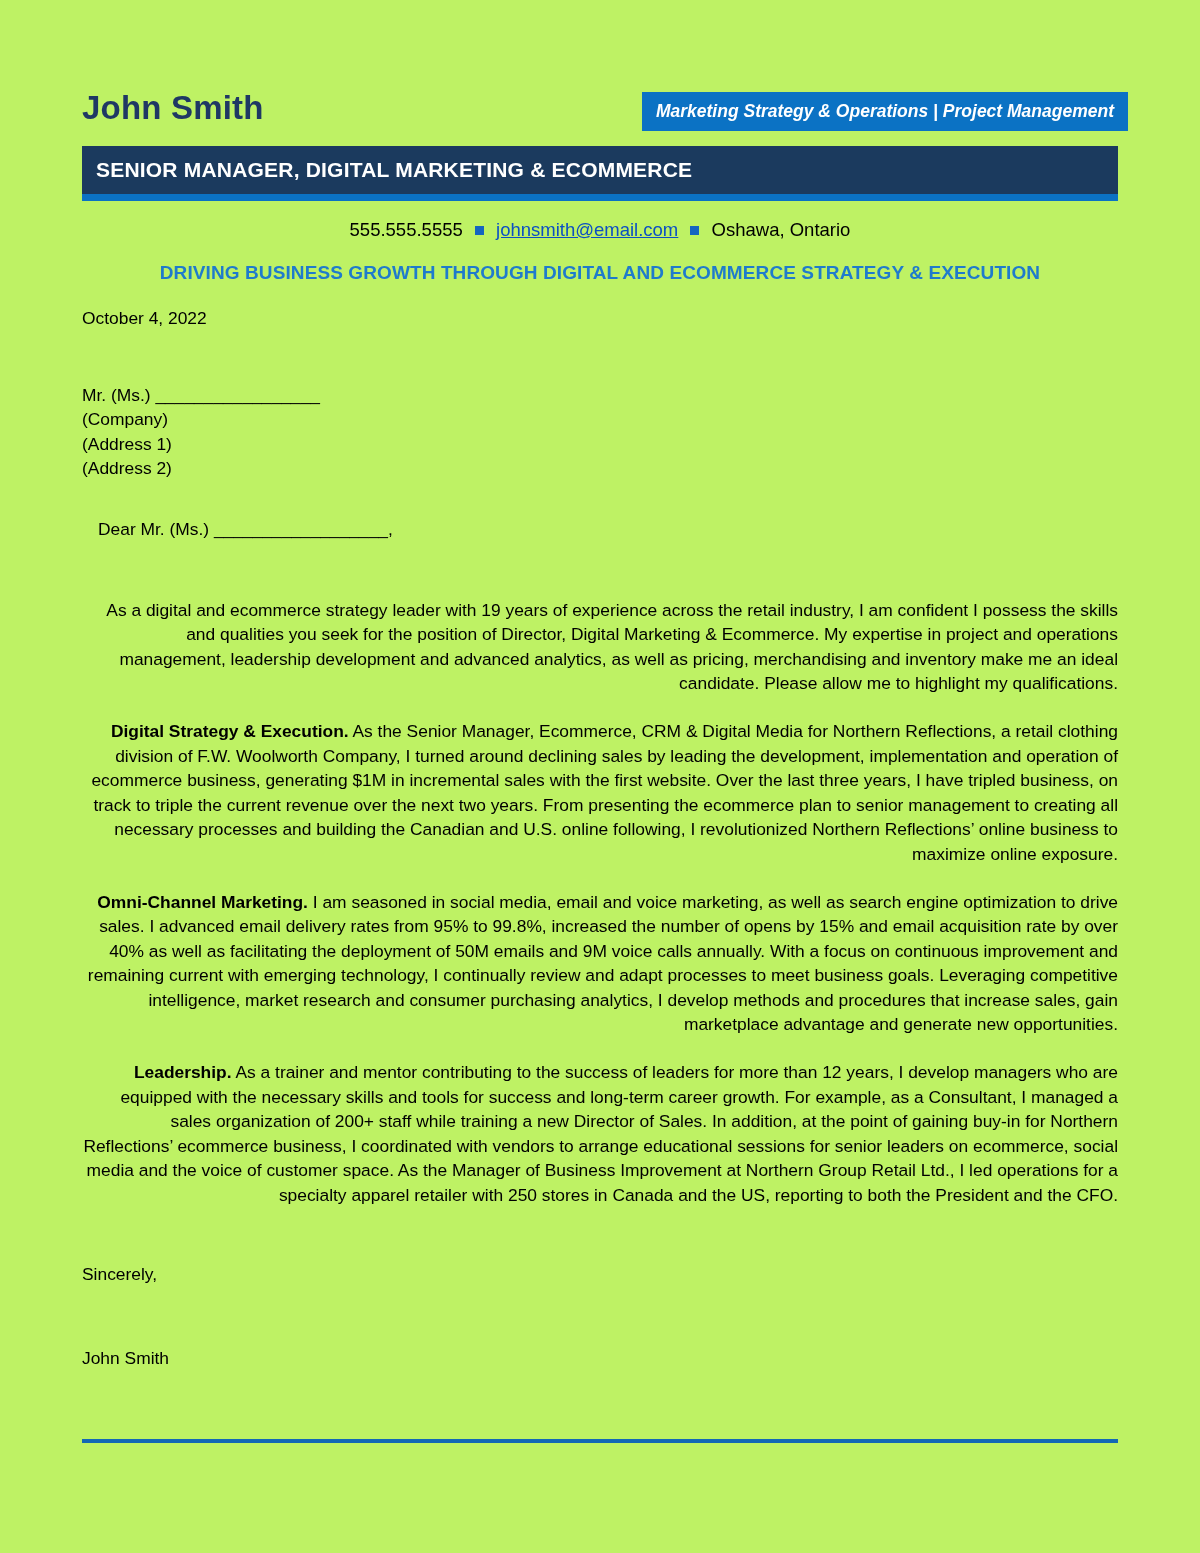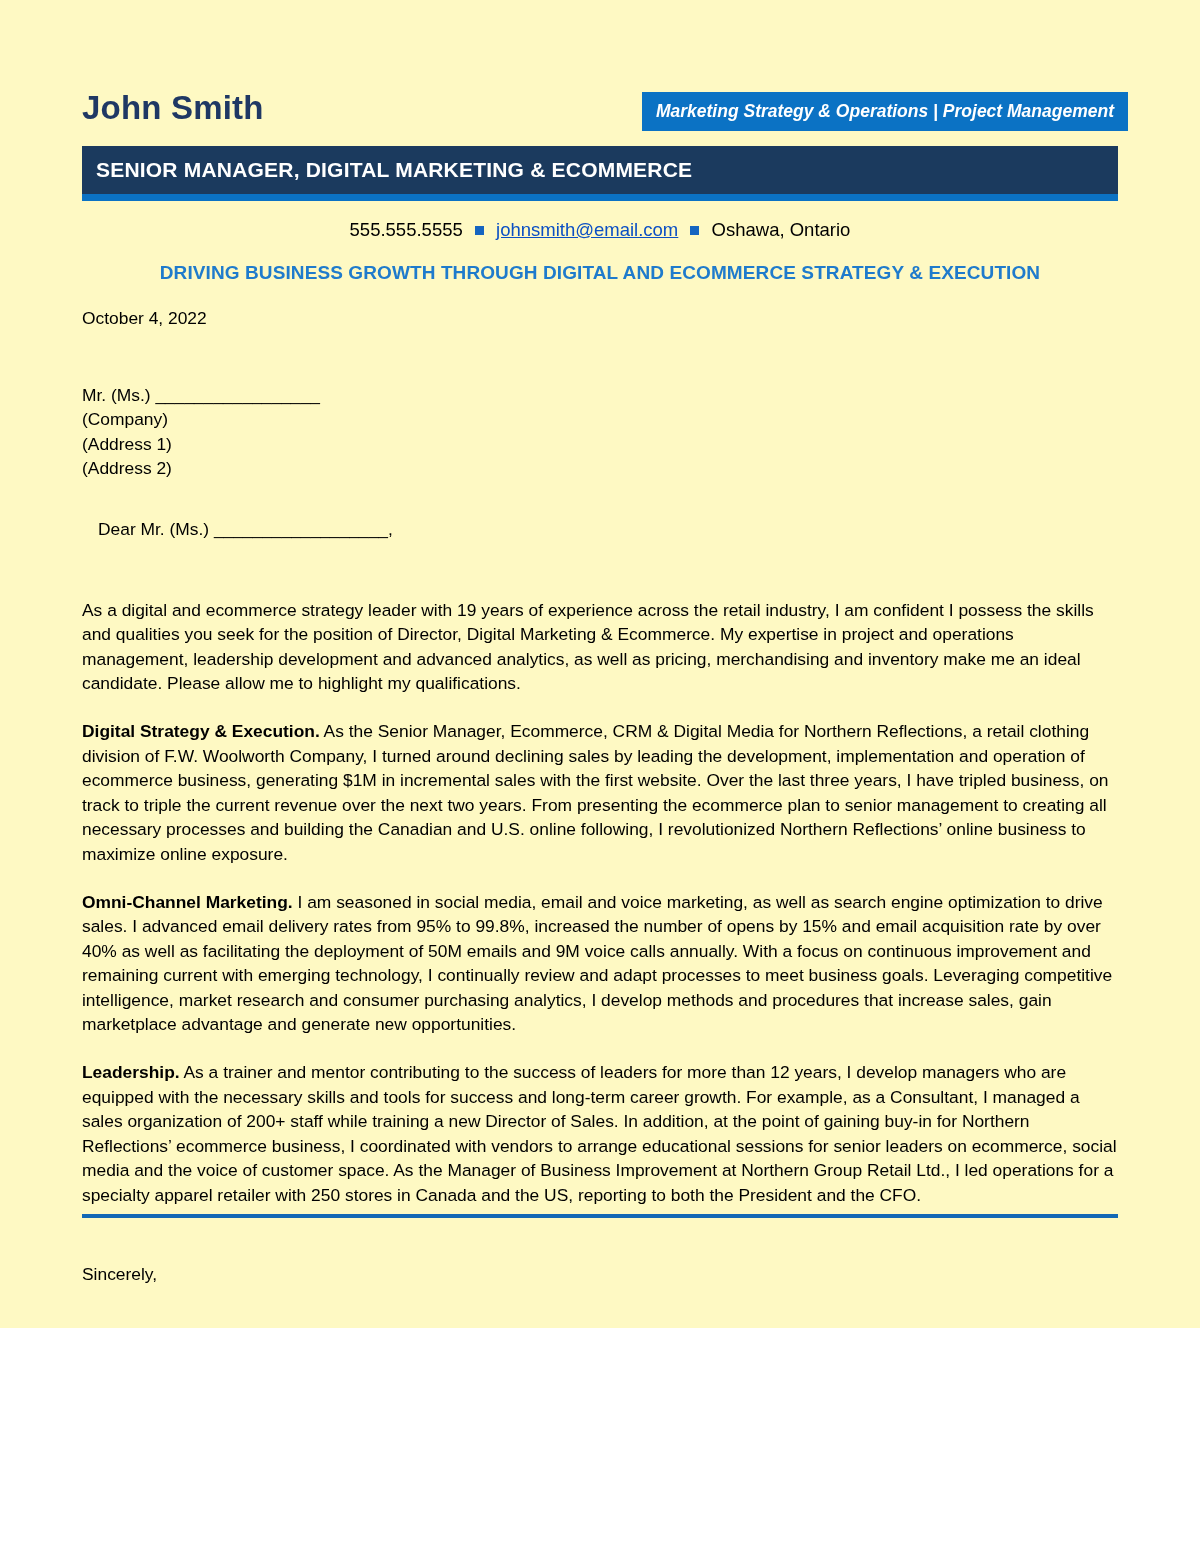--- a/index.html
+++ b/index.html
@@ -8,23 +8,23 @@
     padding: 0;
     background: #ffffff;
   }
   body {
     font-family: "Liberation Sans", sans-serif;
     color: #000000;
   }
   .page {
     position: relative;
     width: 1200px;
-    height: 1328px;
+    height: 1553px;
     margin: 0 auto;
-    background: #fef9c3;
+    background: #bef264;
     box-sizing: border-box;
     overflow: hidden;
   }
   .sheet {
     position: absolute;
     left: 82px;
     top: 0;
     width: 1036px;
     height: 100%;
   }
@@ -119,21 +119,21 @@
   .addr-block {
     margin-bottom: 36px;
   }
   .addr-block div { white-space: pre; }
   .salutation {
     margin-bottom: 56px;
     margin-left: 16px;
   }
   .para {
     margin-bottom: 23px;
-    text-align: left;
+    text-align: right;
   }
   .para:last-of-type { margin-bottom: 0; }
   .lead-in { font-weight: bold; }
 
   .closing-block {
     margin-top: 54px;
   }
   .signature-block {
     margin-top: 60px;
   }

